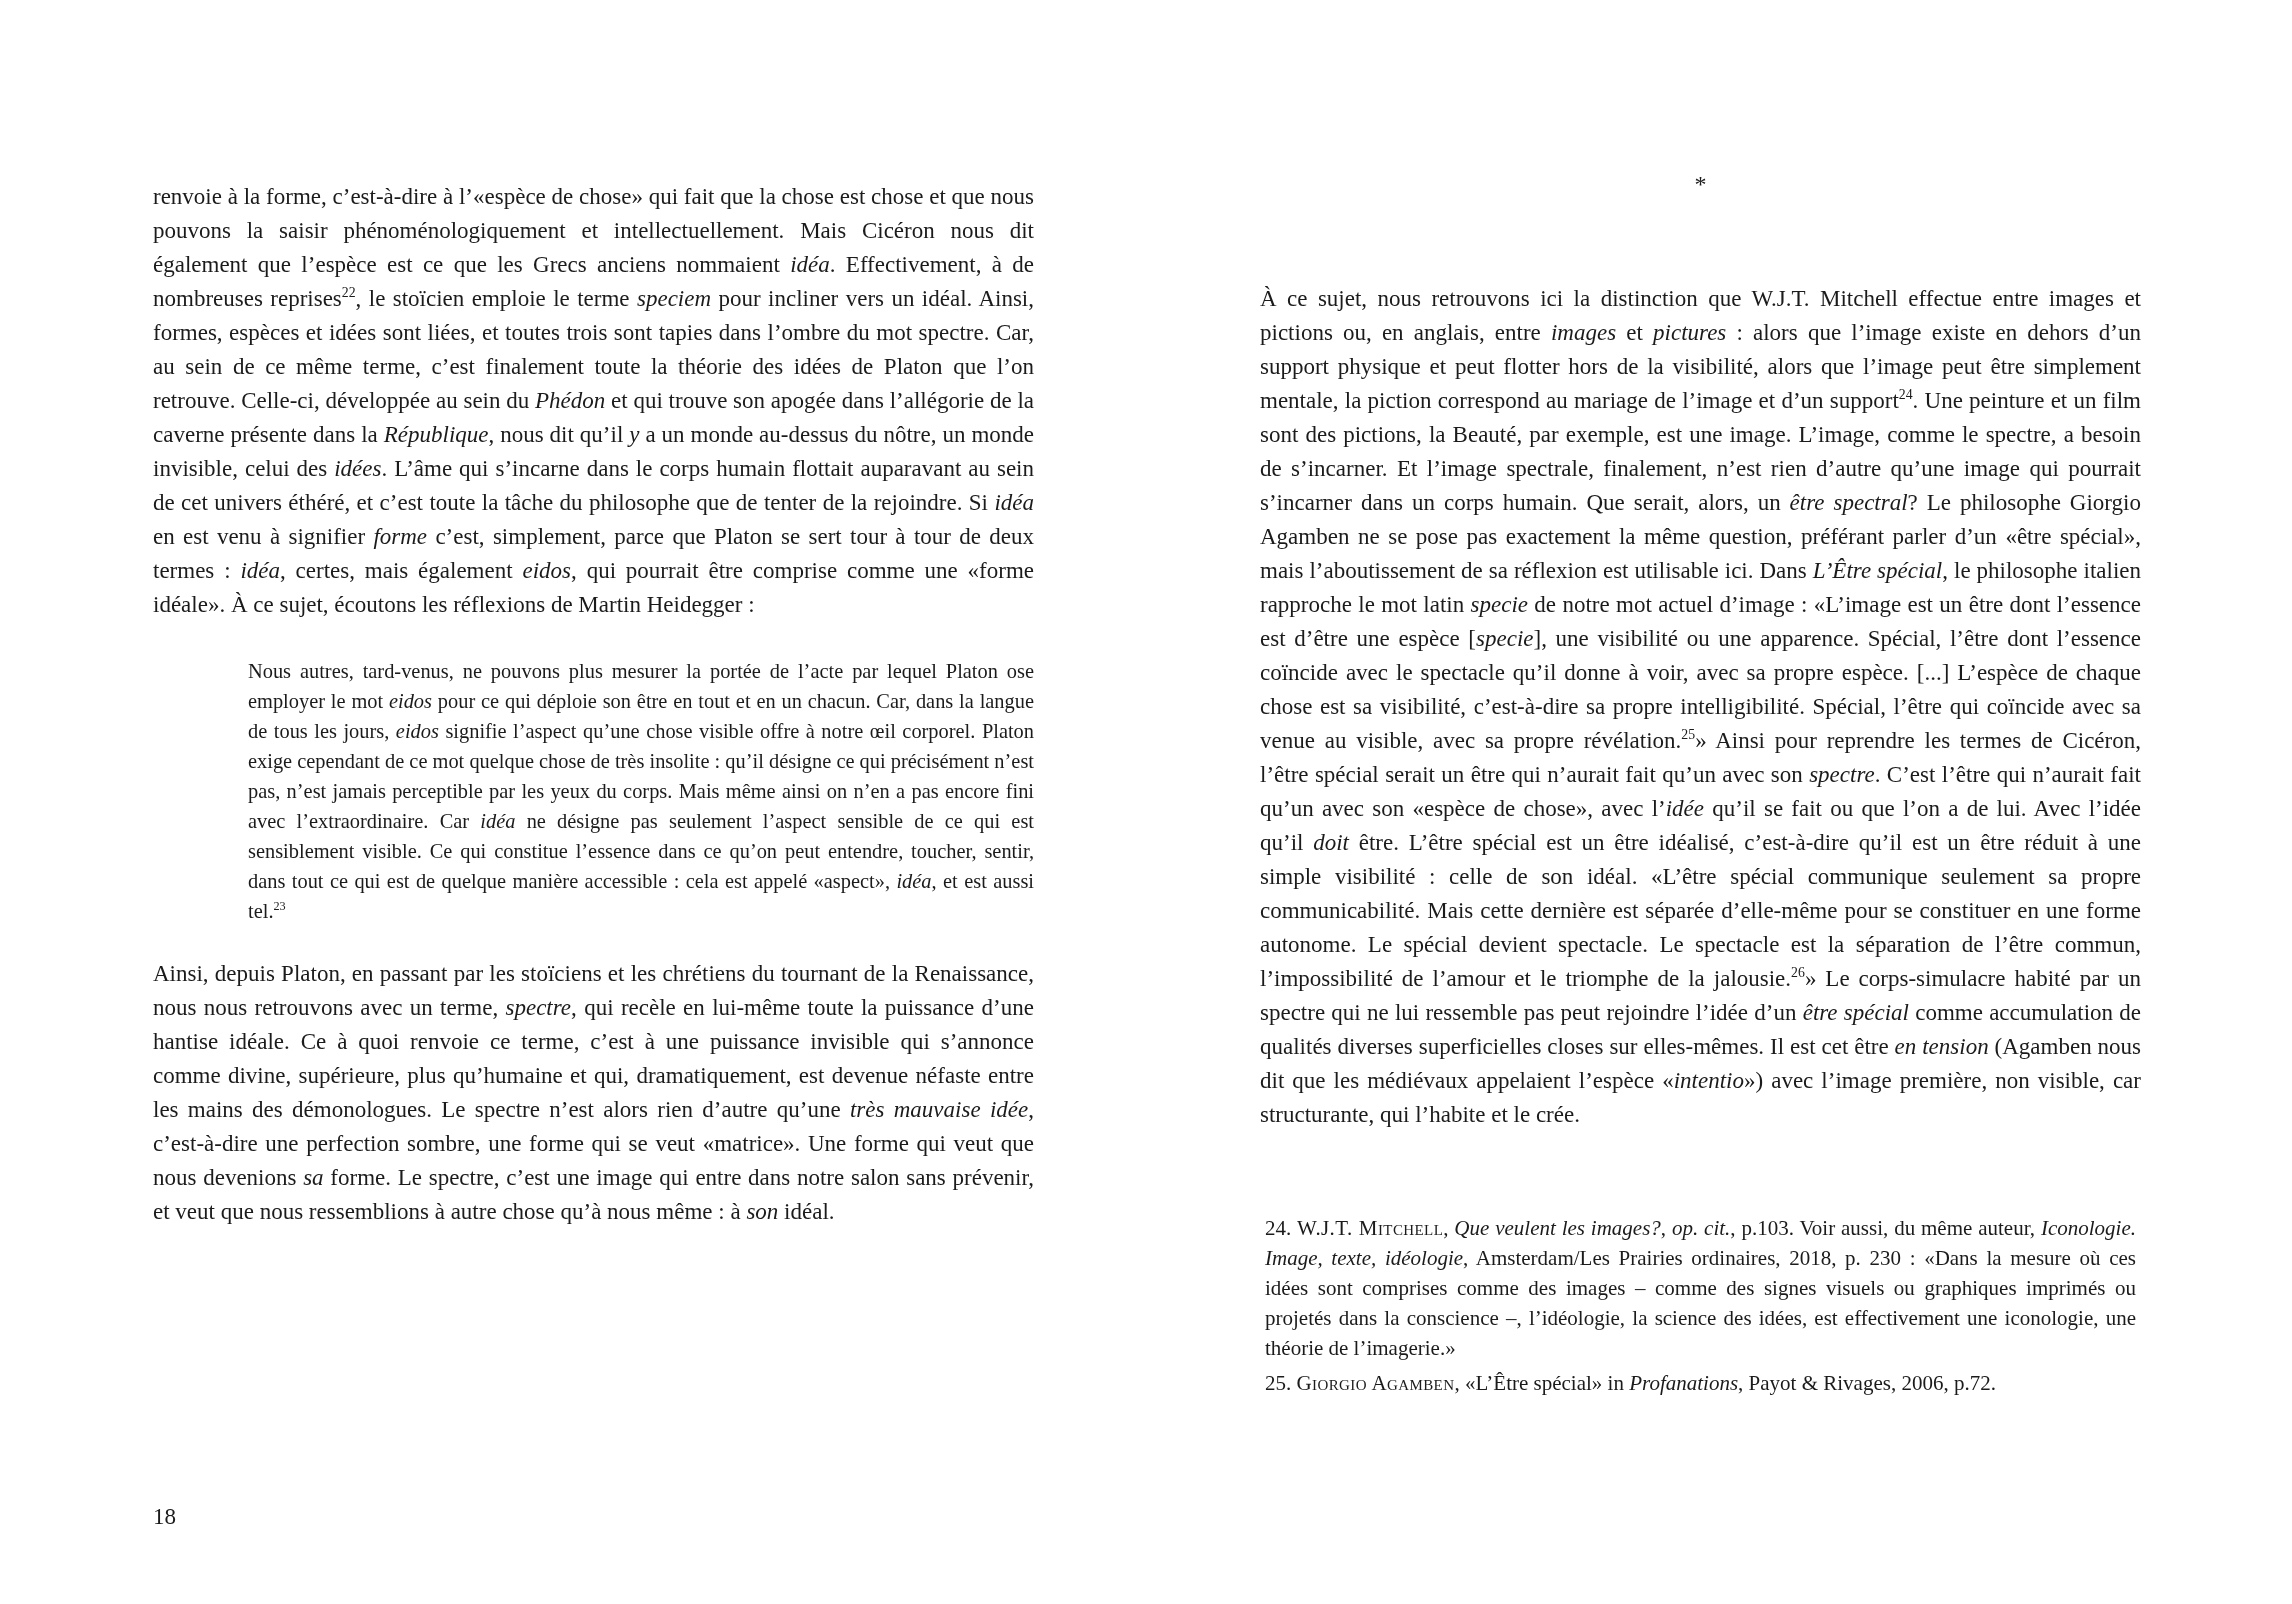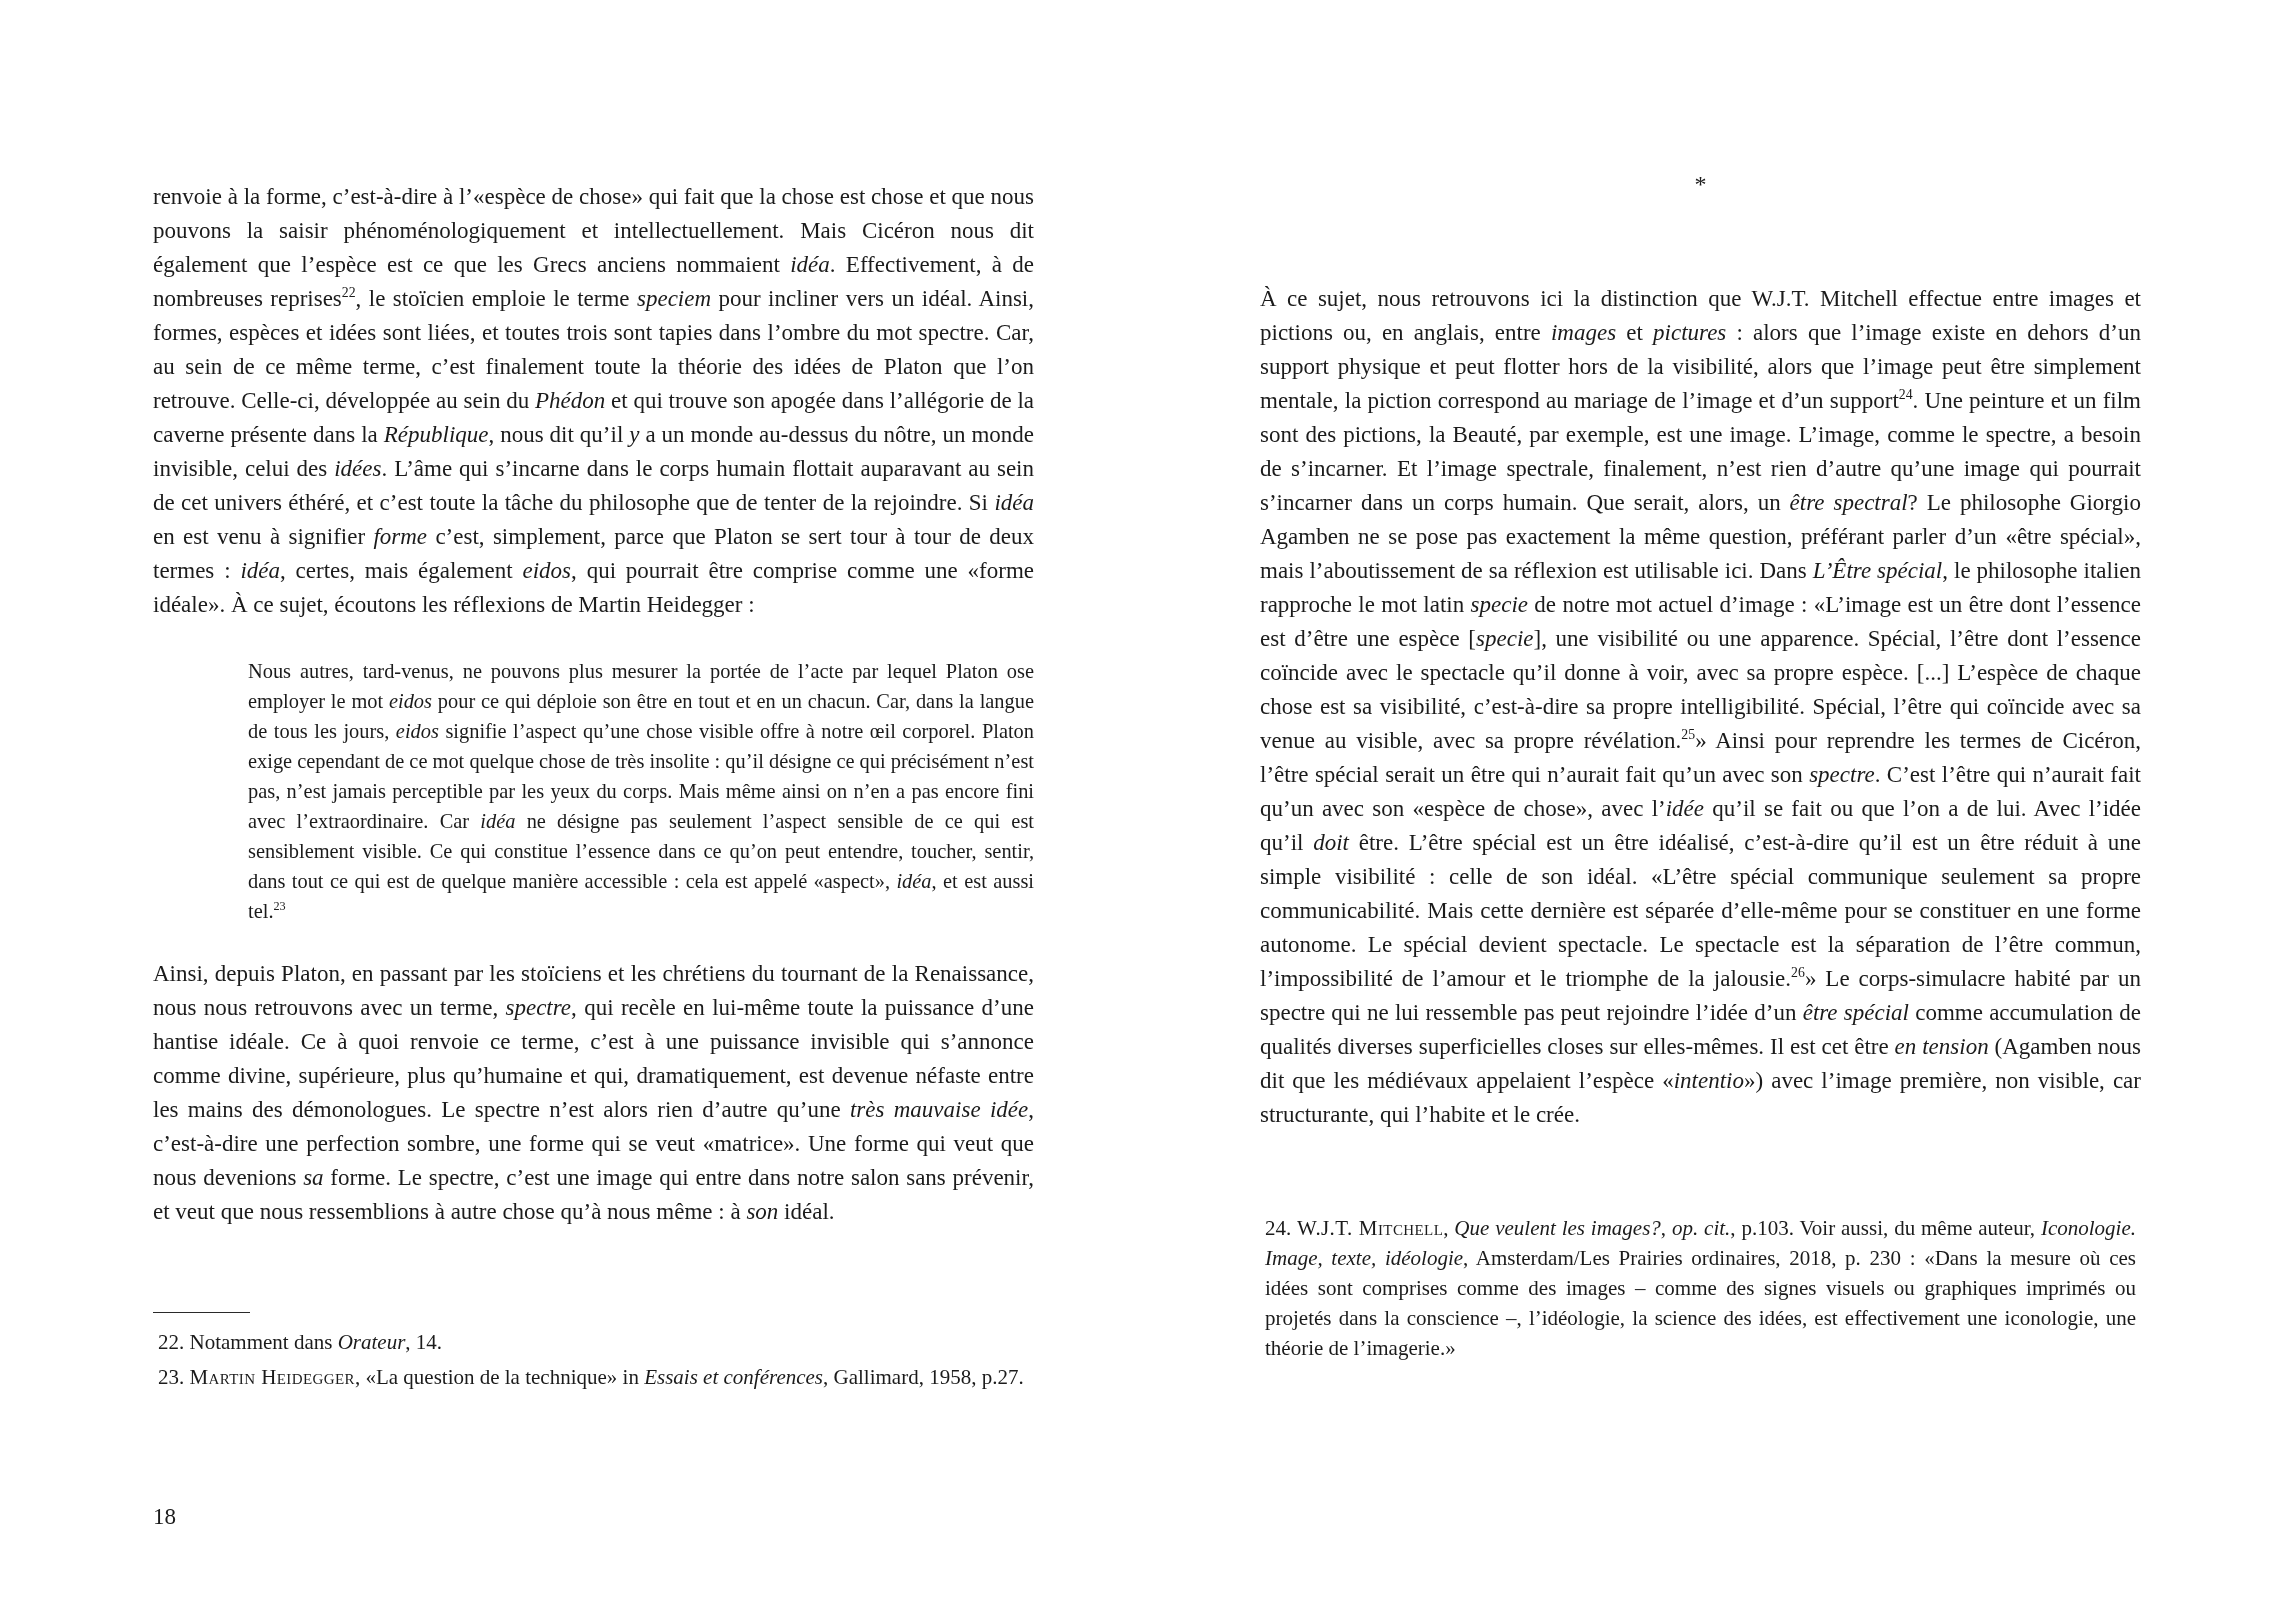--- a/index.html
+++ b/index.html
@@ -46,36 +46,32 @@
 
 <div class="spread">
 
   <section class="page page-left">
     <div class="main-text">
       <p class="body-p">renvoie à la forme, c’est-à-dire à l’«espèce de chose» qui fait que la chose est chose et que nous pouvons la saisir phénoménologiquement et intellectuellement. Mais Cicéron nous dit également que l’espèce est ce que les Grecs anciens nommaient <span class="i">idéa</span>. Effectivement, à de nombreuses reprises<sup>22</sup>, le stoïcien emploie le terme <span class="i">speciem</span> pour incliner vers un idéal. Ainsi, formes, espèces et idées sont liées, et toutes trois sont tapies dans l’ombre du mot spectre. Car, au sein de ce même terme, c’est finalement toute la théorie des idées de Platon que l’on retrouve. Celle-ci, développée au sein du <span class="i">Phédon</span> et qui trouve son apogée dans l’allégorie de la caverne présente dans la <span class="i">République</span>, nous dit qu’il <span class="i">y</span> a un monde au-dessus du nôtre, un monde invisible, celui des <span class="i">idées</span>. L’âme qui s’incarne dans le corps humain flottait auparavant au sein de cet univers éthéré, et c’est toute la tâche du philosophe que de tenter de la rejoindre. Si <span class="i">idéa</span> en est venu à signifier <span class="i">forme</span> c’est, simplement, parce que Platon se sert tour à tour de deux termes : <span class="i">idéa</span>, certes, mais également <span class="i">eidos</span>, qui pourrait être comprise comme une «forme idéale». À ce sujet, écoutons les réflexions de Martin Heidegger :</p>
       <blockquote class="quote">Nous autres, tard-venus, ne pouvons plus mesurer la portée de l’acte par lequel Platon ose employer le mot <span class="i">eidos</span> pour ce qui déploie son être en tout et en un chacun. Car, dans la langue de tous les jours, <span class="i">eidos</span> signifie l’aspect qu’une chose visible offre à notre œil corporel. Platon exige cependant de ce mot quelque chose de très insolite : qu’il désigne ce qui précisément n’est pas, n’est jamais perceptible par les yeux du corps. Mais même ainsi on n’en a pas encore fini avec l’extraordinaire. Car <span class="i">idéa</span> ne désigne pas seulement l’aspect sensible de ce qui est sensiblement visible. Ce qui constitue l’essence dans ce qu’on peut entendre, toucher, sentir, dans tout ce qui est de quelque manière accessible : cela est appelé «aspect», <span class="i">idéa</span>, et est aussi tel.<sup>23</sup></blockquote>
       <p class="body-p">Ainsi, depuis Platon, en passant par les stoïciens et les chrétiens du tournant de la Renaissance, nous nous retrouvons avec un terme, <span class="i">spectre</span>, qui recèle en lui-même toute la puissance d’une hantise idéale. Ce à quoi renvoie ce terme, c’est à une puissance invisible qui s’annonce comme divine, supérieure, plus qu’humaine et qui, dramatiquement, est devenue néfaste entre les mains des démonologues. Le spectre n’est alors rien d’autre qu’une <span class="i">très mauvaise idée</span>, c’est-à-dire une perfection sombre, une forme qui se veut «matrice». Une forme qui veut que nous devenions <span class="i">sa</span> forme. Le spectre, c’est une image qui entre dans notre salon sans prévenir, et veut que nous ressemblions à autre chose qu’à nous même : à <span class="i">son</span> idéal.</p>
     </div>
 
-    <div class="footnotes">
-      <div class="fn-rule"></div>
-      <p class="fn">22. Notamment dans <span class="i">Orateur</span>, 14.</p>
-      <p class="fn">23. <span class="sc">Martin Heidegger</span>, «La question de la technique» in <span class="i">Essais et conférences</span>, Gallimard, 1958, p.27.</p>
-    </div>
 
     <div class="folio">18</div>
   </section>
 
   <section class="page page-right">
     <div class="section-mark">*</div>
 
     <div class="main-text">
       <p class="body-p">À ce sujet, nous retrouvons ici la distinction que W.J.T. Mitchell effectue entre images et pictions ou, en anglais, entre <span class="i">images</span> et <span class="i">pictures</span> : alors que l’image existe en dehors d’un support physique et peut flotter hors de la visibilité, alors que l’image peut être simplement mentale, la piction correspond au mariage de l’image et d’un support<sup>24</sup>. Une peinture et un film sont des pictions, la Beauté, par exemple, est une image. L’image, comme le spectre, a besoin de s’incarner. Et l’image spectrale, finalement, n’est rien d’autre qu’une image qui pourrait s’incarner dans un corps humain. Que serait, alors, un <span class="i">être spectral</span>? Le philosophe Giorgio Agamben ne se pose pas exactement la même question, préférant parler d’un «être spécial», mais l’aboutissement de sa réflexion est utilisable ici. Dans <span class="i">L’Être spécial</span>, le philosophe italien rapproche le mot latin <span class="i">specie</span> de notre mot actuel d’image : «L’image est un être dont l’essence est d’être une espèce [<span class="i">specie</span>], une visibilité ou une apparence. Spécial, l’être dont l’essence coïncide avec le spectacle qu’il donne à voir, avec sa propre espèce. [...] L’espèce de chaque chose est sa visibilité, c’est-à-dire sa propre intelligibilité. Spécial, l’être qui coïncide avec sa venue au visible, avec sa propre révélation.<sup>25</sup>» Ainsi pour reprendre les termes de Cicéron, l’être spécial serait un être qui n’aurait fait qu’un avec son <span class="i">spectre</span>. C’est l’être qui n’aurait fait qu’un avec son «espèce de chose», avec l’<span class="i">idée</span> qu’il se fait ou que l’on a de lui. Avec l’idée qu’il <span class="i">doit</span> être. L’être spécial est un être idéalisé, c’est-à-dire qu’il est un être réduit à une simple visibilité : celle de son idéal. «L’être spécial communique seulement sa propre communicabilité. Mais cette dernière est séparée d’elle-même pour se constituer en une forme autonome. Le spécial devient spectacle. Le spectacle est la séparation de l’être commun, l’impossibilité de l’amour et le triomphe de la jalousie.<sup>26</sup>» Le corps-simulacre habité par un spectre qui ne lui ressemble pas peut rejoindre l’idée d’un <span class="i">être spécial</span> comme accumulation de qualités diverses superficielles closes sur elles-mêmes. Il est cet être <span class="i">en tension</span> (Agamben nous dit que les médiévaux appelaient l’espèce «<span class="i">intentio</span>») avec l’image première, non visible, car structurante, qui l’habite et le crée.</p>
     </div>
 
     <div class="footnotes">
       <p class="fn">24. <span class="sc">W.J.T. Mitchell</span>, <span class="i">Que veulent les images?</span>, <span class="i">op. cit.</span>, p.103. Voir aussi, du même auteur, <span class="i">Iconologie. Image, texte, idéologie</span>, Amsterdam/Les Prairies ordinaires, 2018, p. 230 : «Dans la mesure où ces idées sont comprises comme des images – comme des signes visuels ou graphiques imprimés ou projetés dans la conscience –, l’idéologie, la science des idées, est effectivement une iconologie, une théorie de l’imagerie.»</p>
+      <p class="fn">25. <span class="sc">Giorgio Agamben</span>, «L’Être spécial» in <span class="i">Profanations</span>, Payot &amp; Rivages, 2006, p.72.</p>
     </div>
 
   </section>
 
 </div>
 
 
 </body></html>

